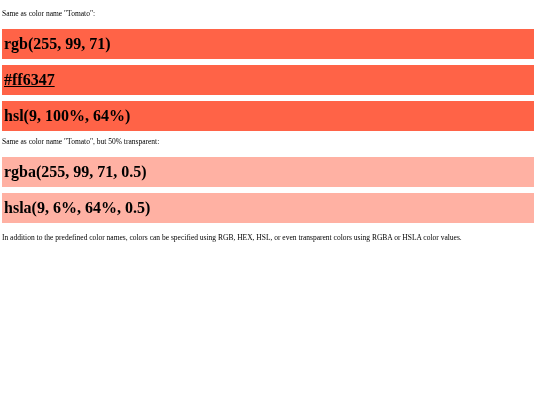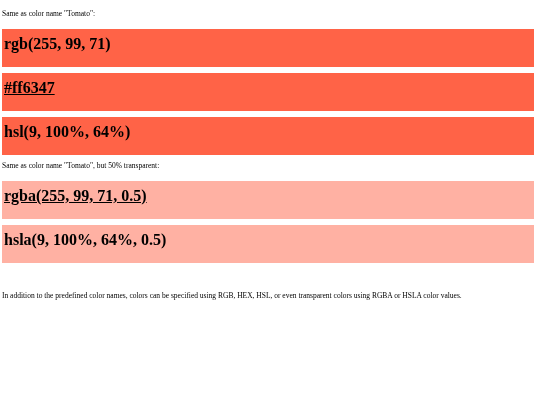--- a/index.html
+++ b/index.html
@@ -28,56 +28,56 @@
     color: #000000;
     margin: 0;
     padding: 0;
     white-space: nowrap;
   }
   .caption-1 { padding-top: 9px; }
   .caption-2 { padding-top: 6px; }
   .swatch {
     display: block;
     box-sizing: border-box;
-    height: 38px;
+    height: 30px;
     line-height: 30px;
     margin-top: 6px;
     padding-left: 2px;
     font-family: "Liberation Serif", "DejaVu Serif", serif;
     font-size: 16px;
     font-weight: bold;
     color: #000000;
     white-space: nowrap;
     overflow: hidden;
   }
   .swatch-first { margin-top: 11px; }
   .footnote {
     font-family: "Liberation Serif", "DejaVu Serif", serif;
     font-size: 7.5px;
     line-height: 10px;
     color: #000000;
     margin: 0;
-    padding-top: 28px;
+    padding-top: 10px;
     white-space: nowrap;
   }
 </style>
 </head>
 <body style="background: rgb(255, 255, 255);">
 
 <div class="page">
 
   <p class="caption caption-1">Same as color name "Tomato":</p>
 
   <div class="swatch swatch-first" style="background-color: rgb(255, 99, 71);">rgb(255, 99, 71)</div>
 
   <div class="swatch" style="background-color: rgb(255, 99, 71); text-decoration: underline;">#ff6347</div>
 
   <div class="swatch" style="background-color: rgb(255, 99, 71); font-family: Liberation Serif, serif;">hsl(9, 100%, 64%)</div>
 
   <p class="caption caption-2">Same as color name "Tomato", but 50% transparent:</p>
 
-  <div class="swatch swatch-first" style="background-color: rgba(255, 99, 71, 0.5); text-decoration: underline;">rgba(255, 99, 71, 0.5)</div>
+  <div class="swatch swatch-first" style="background-color: rgba(255, 99, 71, 0.5);">rgba(255, 99, 71, 0.5)</div>
 
-  <div class="swatch" style="background-color: rgba(255, 99, 71, 0.5);">hsla(9, 100%, 64%, 0.5)</div>
+  <div class="swatch" style="background-color: rgba(255, 99, 71, 0.5);">hsla(9, 6%, 64%, 0.5)</div>
 
   <p class="footnote">In addition to the predefined color names, colors can be specified using RGB, HEX, HSL, or even transparent colors using RGBA or HSLA color values.</p>
 
 </div>
 
 </body></html>

